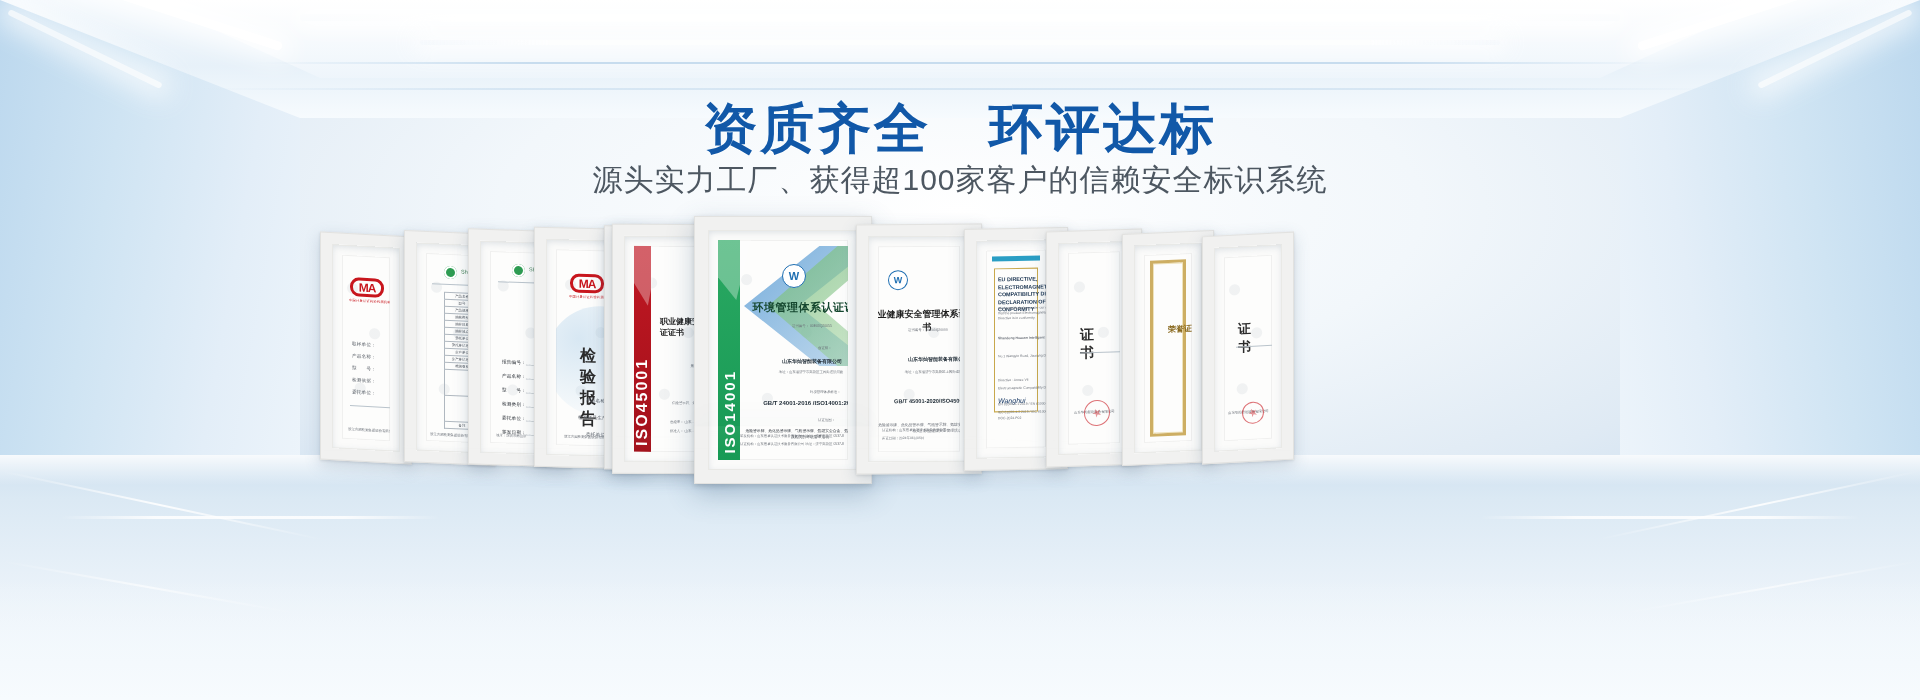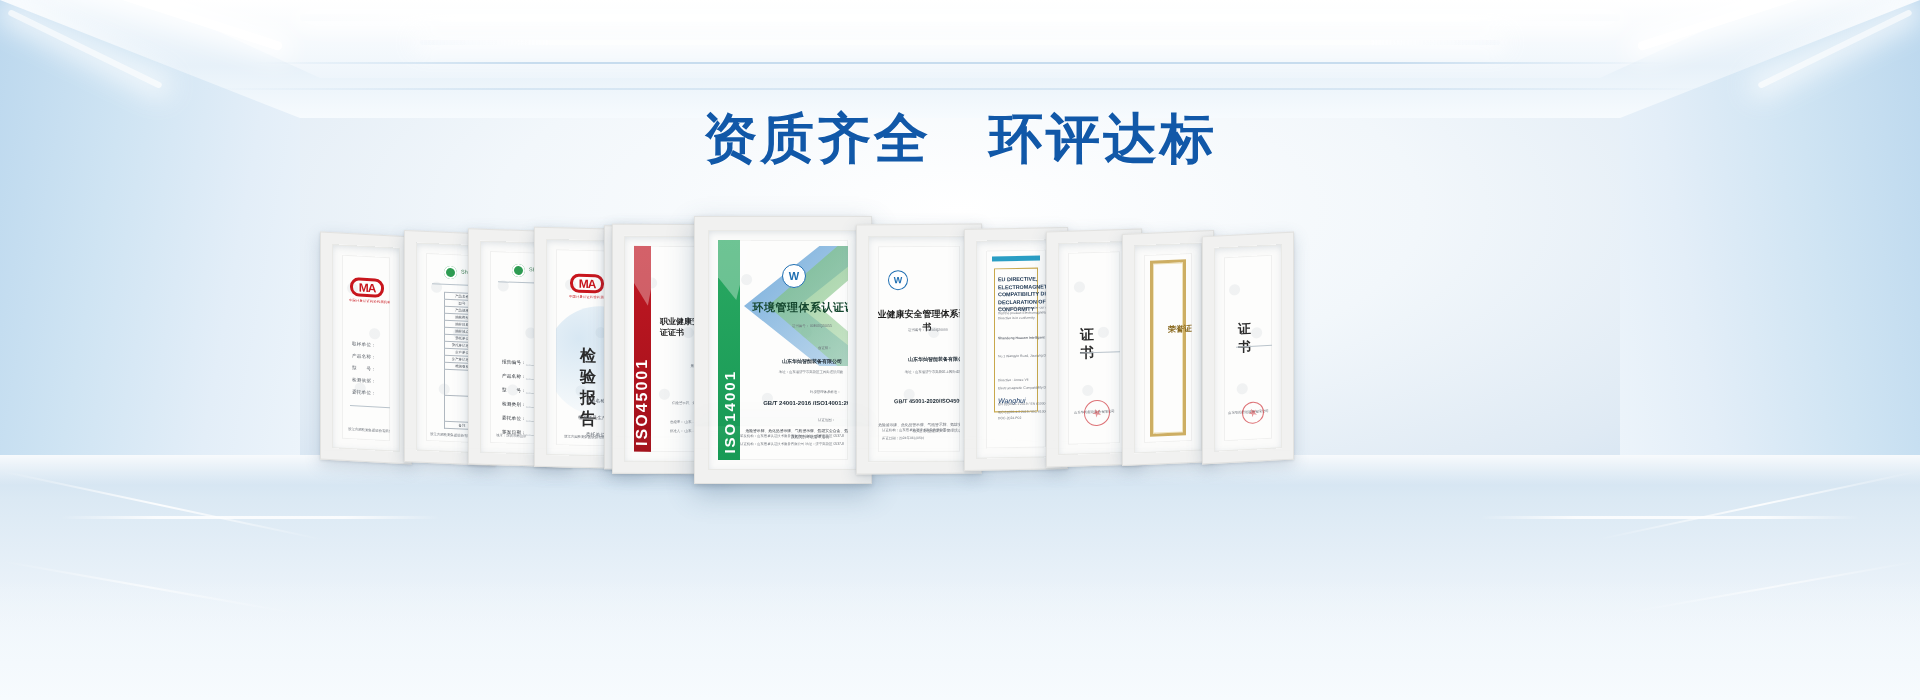--- a/index.html
+++ b/index.html
@@ -69,21 +69,21 @@
     background:linear-gradient(90deg,rgba(255,255,255,0),#ffffff 25%,#ffffff 75%,rgba(255,255,255,0));
     opacity:.85;
   }
   .floor-diag{
     position:absolute; height:2px;
     background:linear-gradient(90deg,rgba(255,255,255,0),rgba(255,255,255,.9),rgba(255,255,255,0));
   }
 
   
   .headline{
-    position:absolute; left:0; top:103px; width:1920px; text-align:center;
+    position:absolute; left:0; top:93px; width:1920px; text-align:center;
     font-size:54px; font-weight:bold; letter-spacing:3px;
     color:#1158a8;
     text-shadow:0 1px 0 rgba(255,255,255,.7);
   }
   .headline .sp{ display:inline-block; width:22px; }
   .subline{
     position:absolute; left:0; top:160px; width:1920px; text-align:center;
     font-size:30px; font-weight:400; letter-spacing:1px; color:#4d5761;
   }
 
@@ -222,20 +222,21 @@
   <div class="glow-strip" style="right:0px; top:46px; width:170px; height:6px; transform:rotate(-26deg); opacity:.8;"></div>
 
   <div class="floor"></div>
   <div class="floor-shine"></div>
 
   <div class="headline">
     <span>资质齐全</span>
     <span class="sp"></span>
     <span>环评达标</span>
   </div>
+  <div class="subline">源头实力工厂、获得超100家客户的信赖安全标识系统</div>
 
   <div id="shelf">
 
     <div class="frame" style="left:320px; bottom:238px; width:92px; height:228px; transform:skewY(3.2deg);">
       <div class="mat">
         <div class="paper">
           <div class="wm"></div>
           <div class="ma-badge" style="left:8px; top:22px;">MA</div>
           <div class="ma-sub" style="left:7px; top:43px;">中国计量认证检验检测机构</div>
           <div class="lbl" style="left:10px; top:86px;">取样单位：</div>

